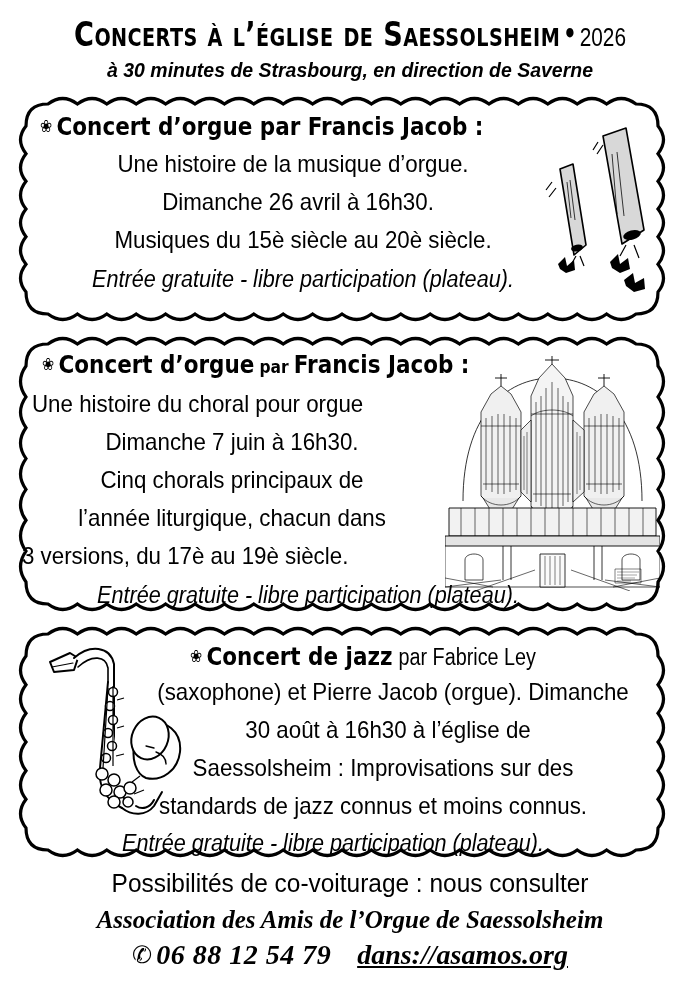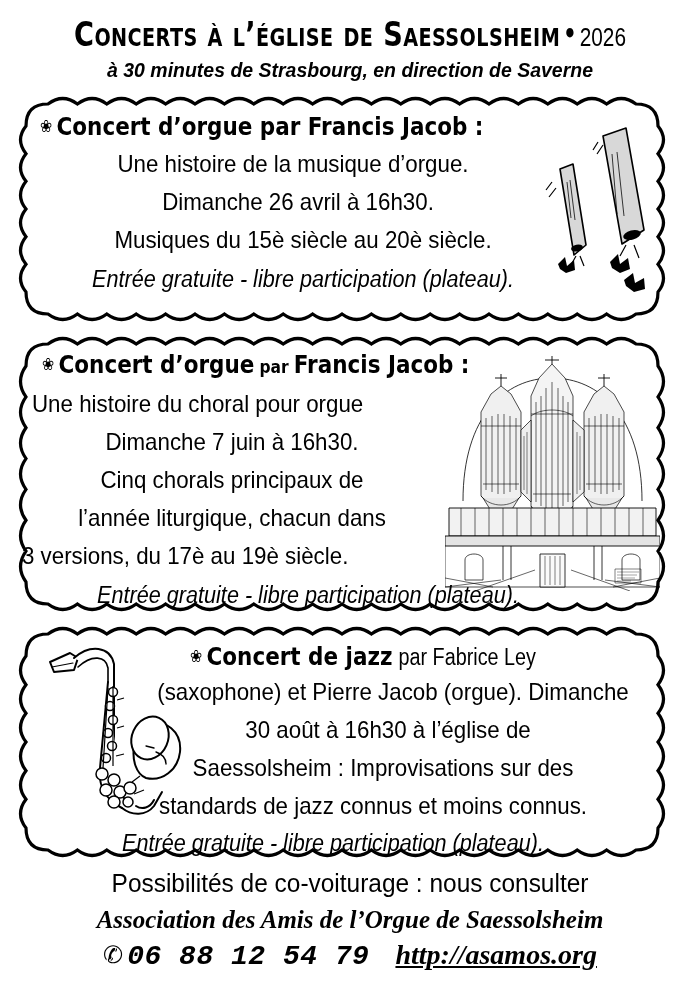--- a/index.html
+++ b/index.html
@@ -186,21 +186,21 @@
     font-size: 28px;
     white-space: nowrap;
   }
   #foot-3 .phone-icon {
     font-size: 24px;
     font-style: normal;
     font-weight: normal;
     padding-right: 4px;
     vertical-align: 1px;
   }
-  #foot-3 .phone-num { letter-spacing: 0.5px; font-family: Liberation Mono, monospace; }
+  #foot-3 .phone-num { letter-spacing: 0.5px; }
   #foot-3 .url {
     text-decoration: underline;
     text-underline-offset: 2px;
     padding-left: 26px;
   }
 </style>
 </head>
 <body>
 
 <div class="header">
@@ -403,14 +403,14 @@
         <path d="M73 60 L80 58 M73 88 L80 86 M72 116 L80 114"></path>
         <path d="M88 142 L96 136 M90 154 L100 150"></path>
       </g>
     </svg>
   </div>
 </div>
 
 <div class="footer" id="foot-1">Possibilités de co-voiturage : nous consulter</div>
 <div class="footer" id="foot-2">Association des Amis de l’Orgue de Saessolsheim</div>
 <div class="footer" id="foot-3">
-  <span class="phone-icon">✆</span><span class="phone-num">06 88 12 54 79</span><span class="url">http://asamos.org</span>
+  <span class="phone-icon">✆</span><span class="phone-num">06 88 12 54 79</span><span class="url">dans://asamos.org</span>
 </div>
 
 </body></html>

